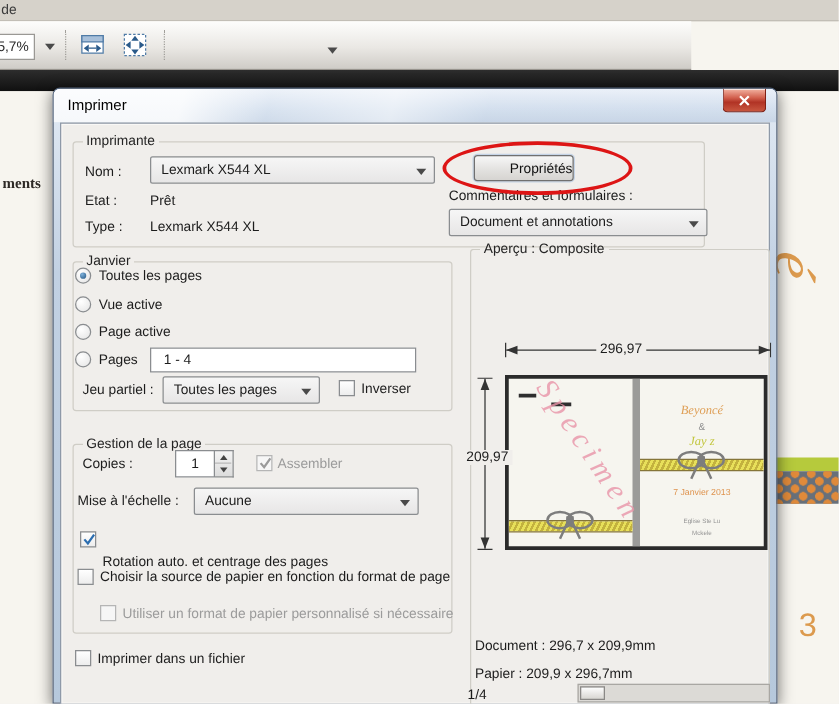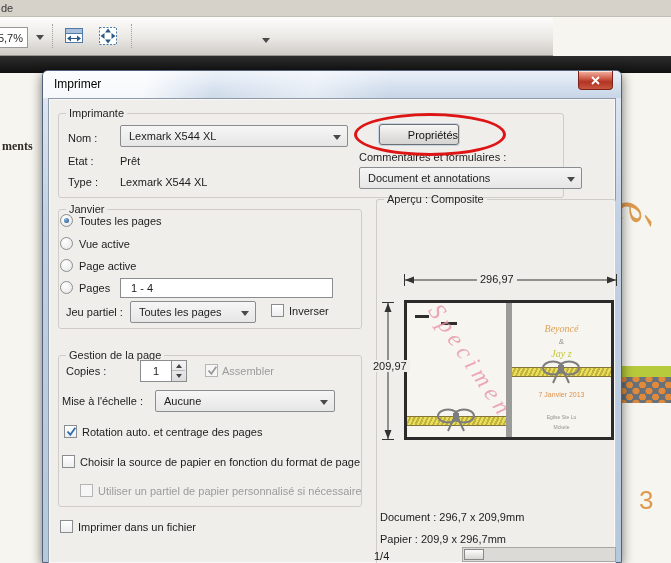--- a/index.html
+++ b/index.html
@@ -148,21 +148,21 @@
     </div>
     <div class="btn" style="left:330px; top:25px; width:80px; height:21px;">
       <span>Propriétés</span>
     </div>
     <div class="ellipse"></div>
     <span class="lbl" style="left:19px; top:56px;">Etat :</span>
     <span class="lbl" style="left:71px; top:56px;">Prêt</span>
     <span class="lbl" style="left:19px; top:77px;">Type :</span>
     <span class="lbl" style="left:71px; top:77px;">Lexmark X544 XL</span>
     <span class="lbl" style="left:310px; top:52px;">Commentaires et formulaires :</span>
-    <div class="combo" style="left:310px; top:68px; width:223px;">
+    <div class="combo" style="left:310px; top:68px; width:207px;">
       <span>Document et annotations</span>
       <span class="arr tri-down"></span>
     </div>
 
     <fieldset class="grp" style="left:9px; top:104px; width:304px; height:126px;">
       <legend>Janvier</legend>
     </fieldset>
     <span class="radio" style="left:11px; top:115px;">
         <span class="dot"></span>
       </span>
@@ -208,25 +208,25 @@
     <span class="lbl" style="left:13px; top:296px;">Mise à l'échelle :</span>
     <div class="combo" style="left:106px; top:291px; width:180px;">
       <span>Aucune</span>
       <span class="arr tri-down"></span>
     </div>
     <span class="cb" style="left:15px; top:326px;">
       <svg width="13" height="13" viewBox="0 0 13 13">
           <path d="M2.5 6.5 l2.8 3.2 l5 -7" stroke="#2c6eb0" stroke-width="1.8" fill="none"></path>
         </svg>
     </span>
-    <span class="lbl" style="left:33px; top:327px;">Rotation auto. et centrage des pages</span>
+    <span class="lbl" style="left:33px; top:345px;">Rotation auto. et centrage des pages</span>
     <span class="cb" style="left:13px; top:356px;"></span>
     <span class="lbl" style="left:31px; top:357px;">Choisir la source de papier en fonction du format de page</span>
     <span class="cb dis" style="left:31px; top:385px;"></span>
-    <span class="lbl dis" style="left:49px; top:386px;">Utiliser un partiel de papier personnalisé si nécessaire</span>
+    <span class="lbl dis" style="left:49px; top:386px;">Utiliser un format de papier personnalisé si nécessaire</span>
 
     <span class="cb" style="left:11px; top:421px;"></span>
     <span class="lbl" style="left:29px; top:422px;">Imprimer dans un fichier</span>
 
     <fieldset class="grp" style="left:327px; top:94px; width:240px; height:372px; border-bottom:none;">
       <legend>Aperçu : Composite</legend>
     </fieldset>
 
     <svg class="abs" style="left:355px; top:175px;" width="213" height="12">
       <line x1="0.5" y1="0" x2="0.5" y2="12" stroke="#333"></line>

